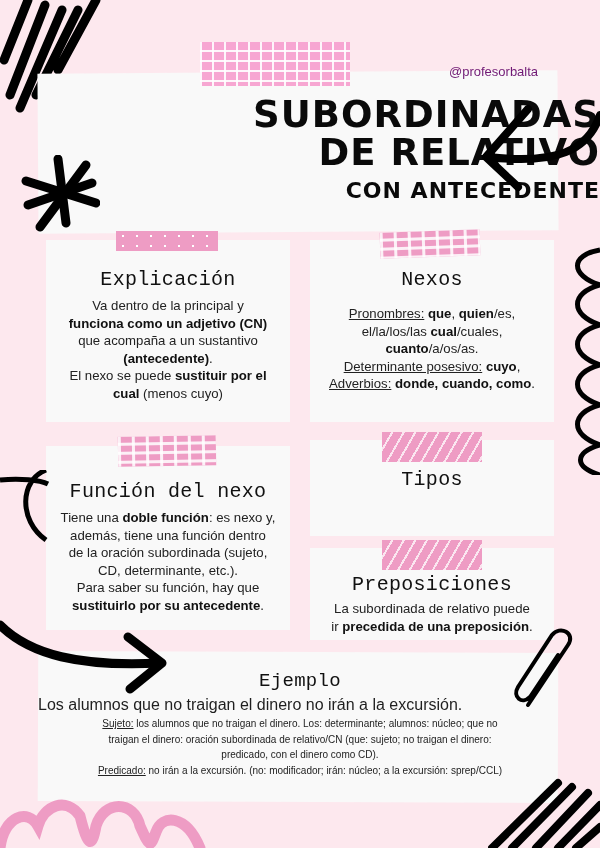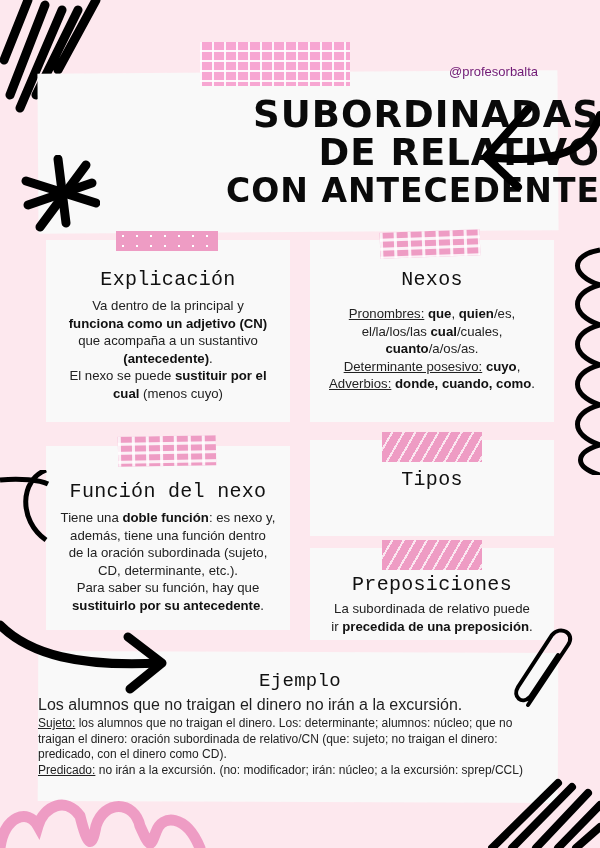--- a/index.html
+++ b/index.html
@@ -48,21 +48,21 @@
     top: 96px;
     text-align: right;
     font-family: "DejaVu Sans", sans-serif;
     font-weight: bold;
     color: #0a0a0a;
     letter-spacing: 1px;
   }
   .title .line { display: block; line-height: 38px; }
   .title .l1 { font-size: 37px; }
   .title .l2 { font-size: 37px; }
-  .title .l3 { font-size: 33px; }
+  .title .l3 { font-size: 22px; }
   .handle {
     position: absolute;
     left: 449px; top: 64px;
     font-size: 13px;
     font-weight: normal;
     color: #701a75;
   }
   .card-head {
     font-family: Liberation Mono, monospace;
     font-size: 20px;
@@ -76,22 +76,23 @@
     text-align: center;
     color: #222;
   }
   .card-body b { color: #111; }
   .u { text-decoration: underline; }
   .ex-sentence {
     font-size: 16px;
     color: #1f1f1f;
   }
   .ex-body {
-    font-size: 12px;
+    font-size: 10px;
     line-height: 15.5px;
+    text-align: center;
     color: #222;
   }
 </style>
 </head>
 <body>
 
 <svg class="deco" style="left:0;top:0" width="110" height="120" viewBox="0 0 110 120">
   <path d="M4 60 L28 0 M10 95 L45 5 M20 108 L62 10 M36 95 L78 10 M58 70 L96 0" stroke="#000" stroke-width="9" stroke-linecap="round" fill="none"></path>
 </svg>
 

